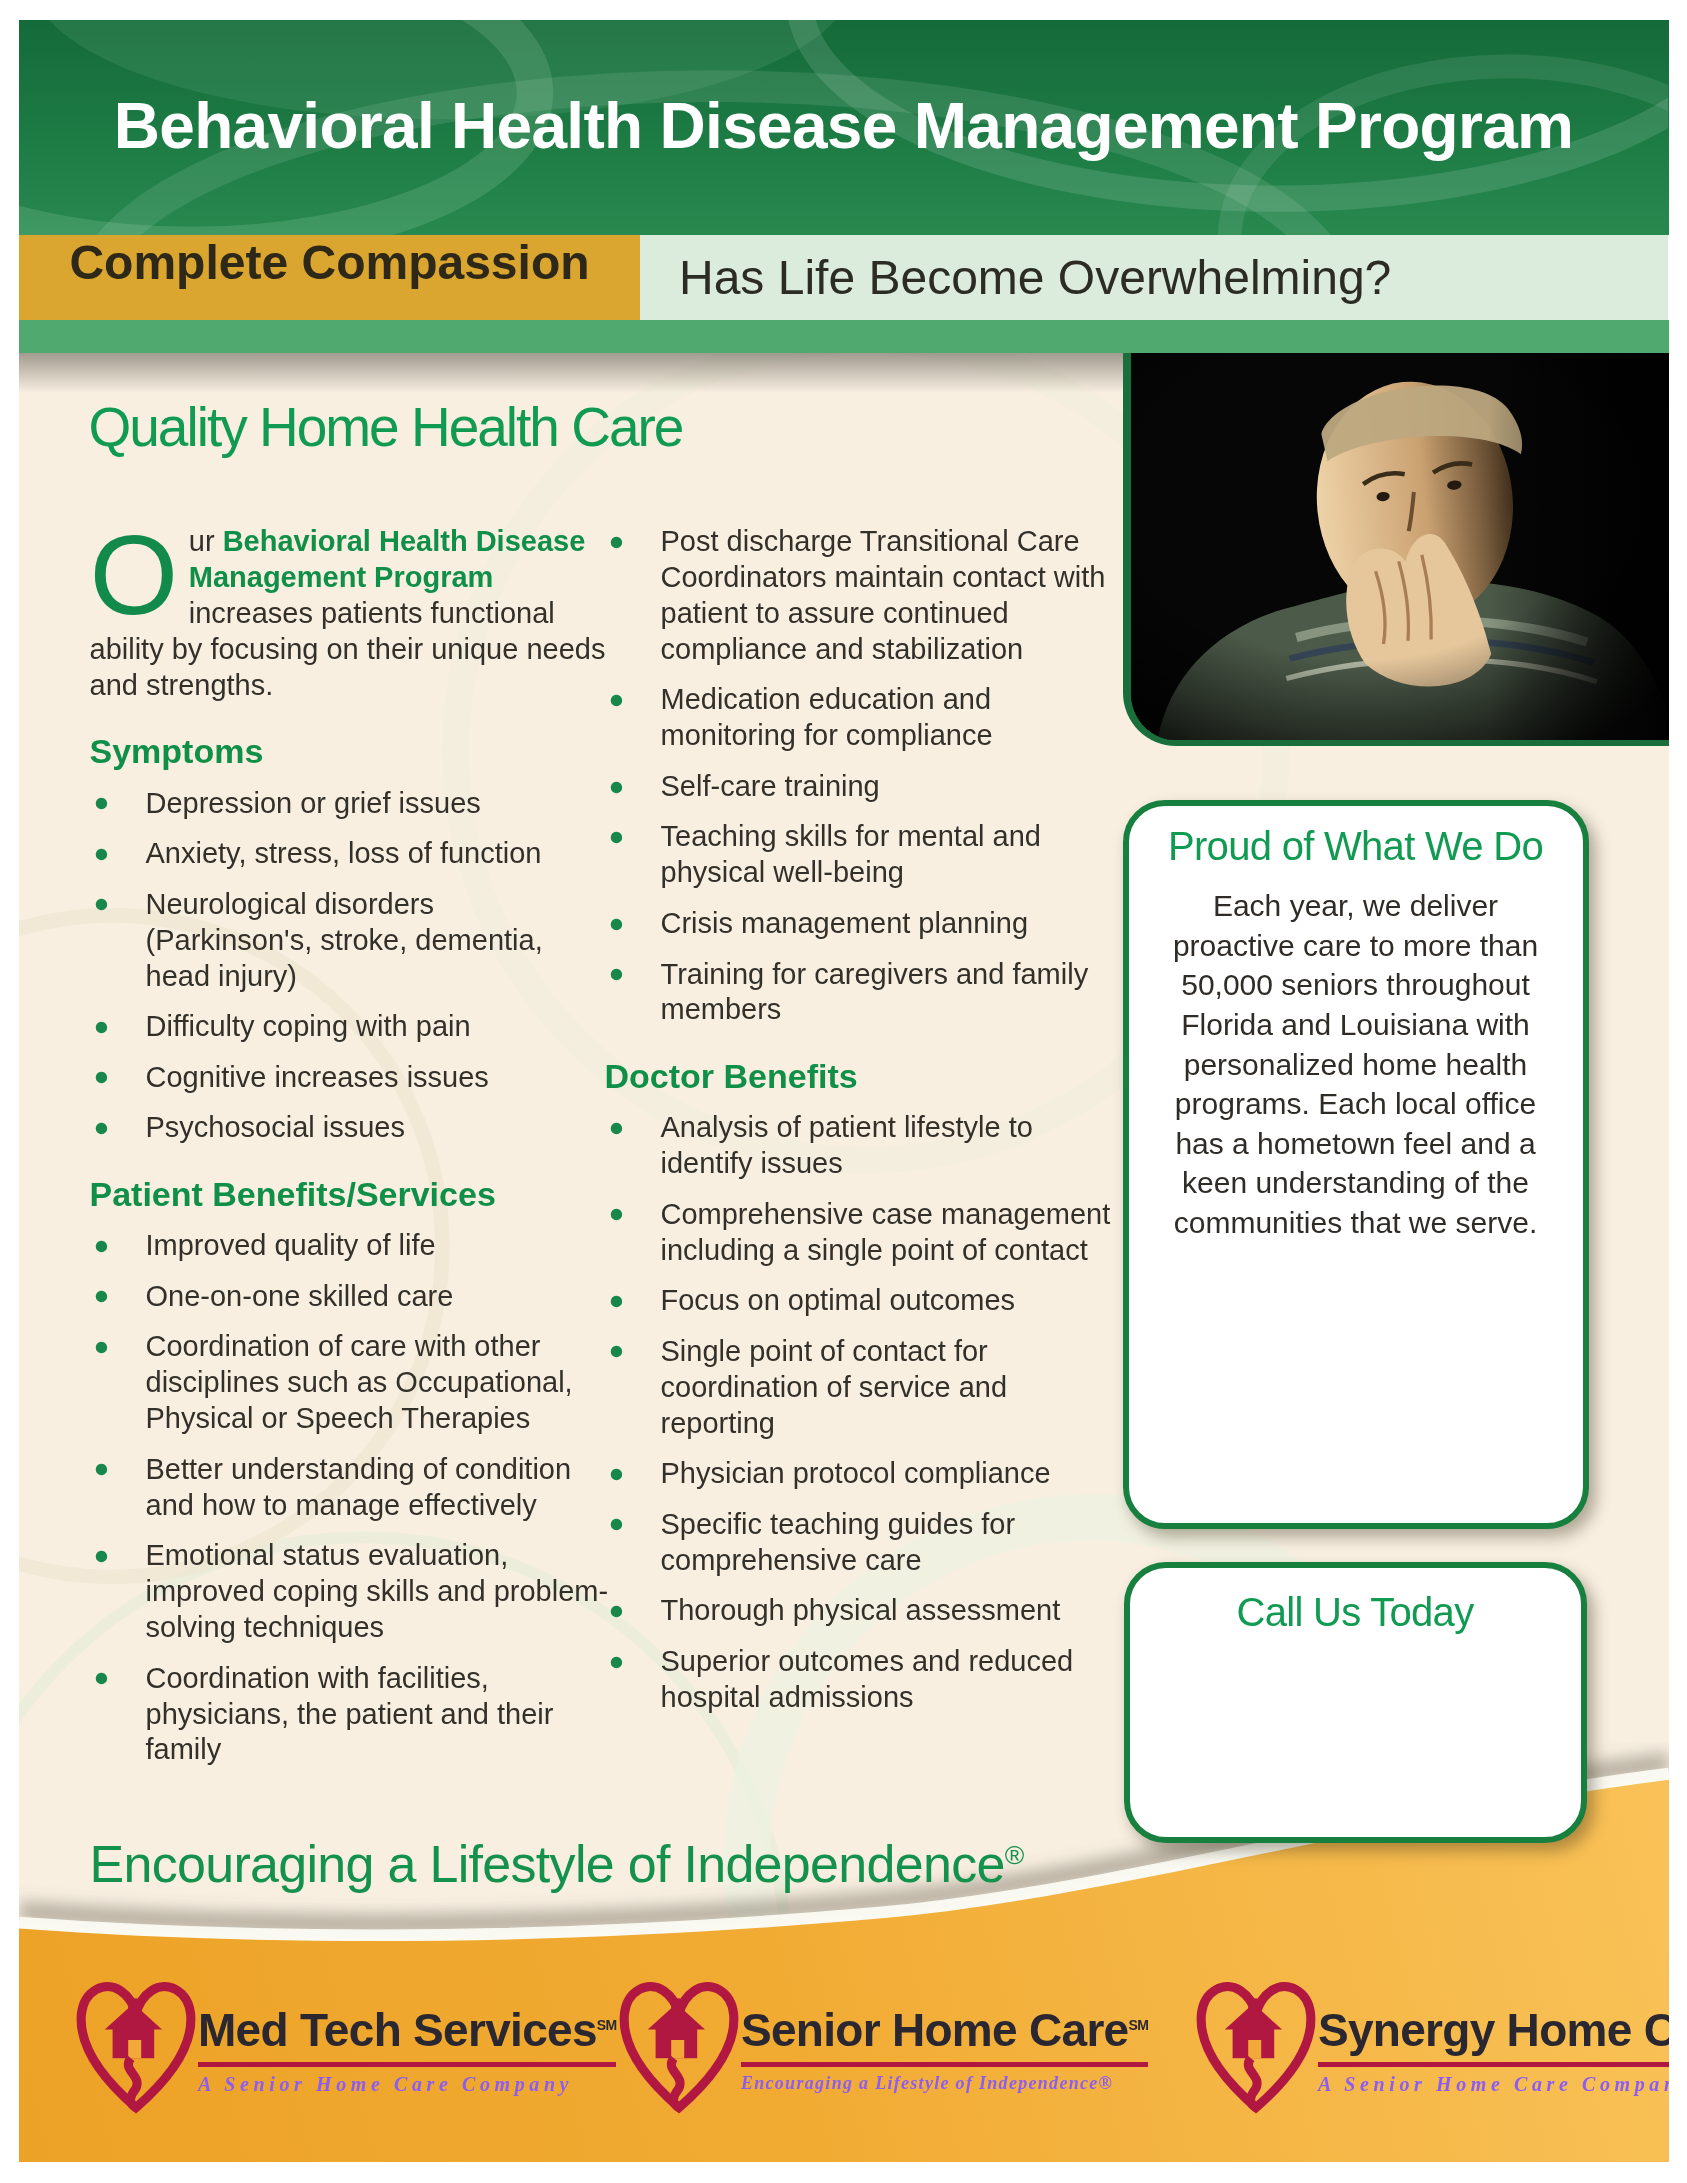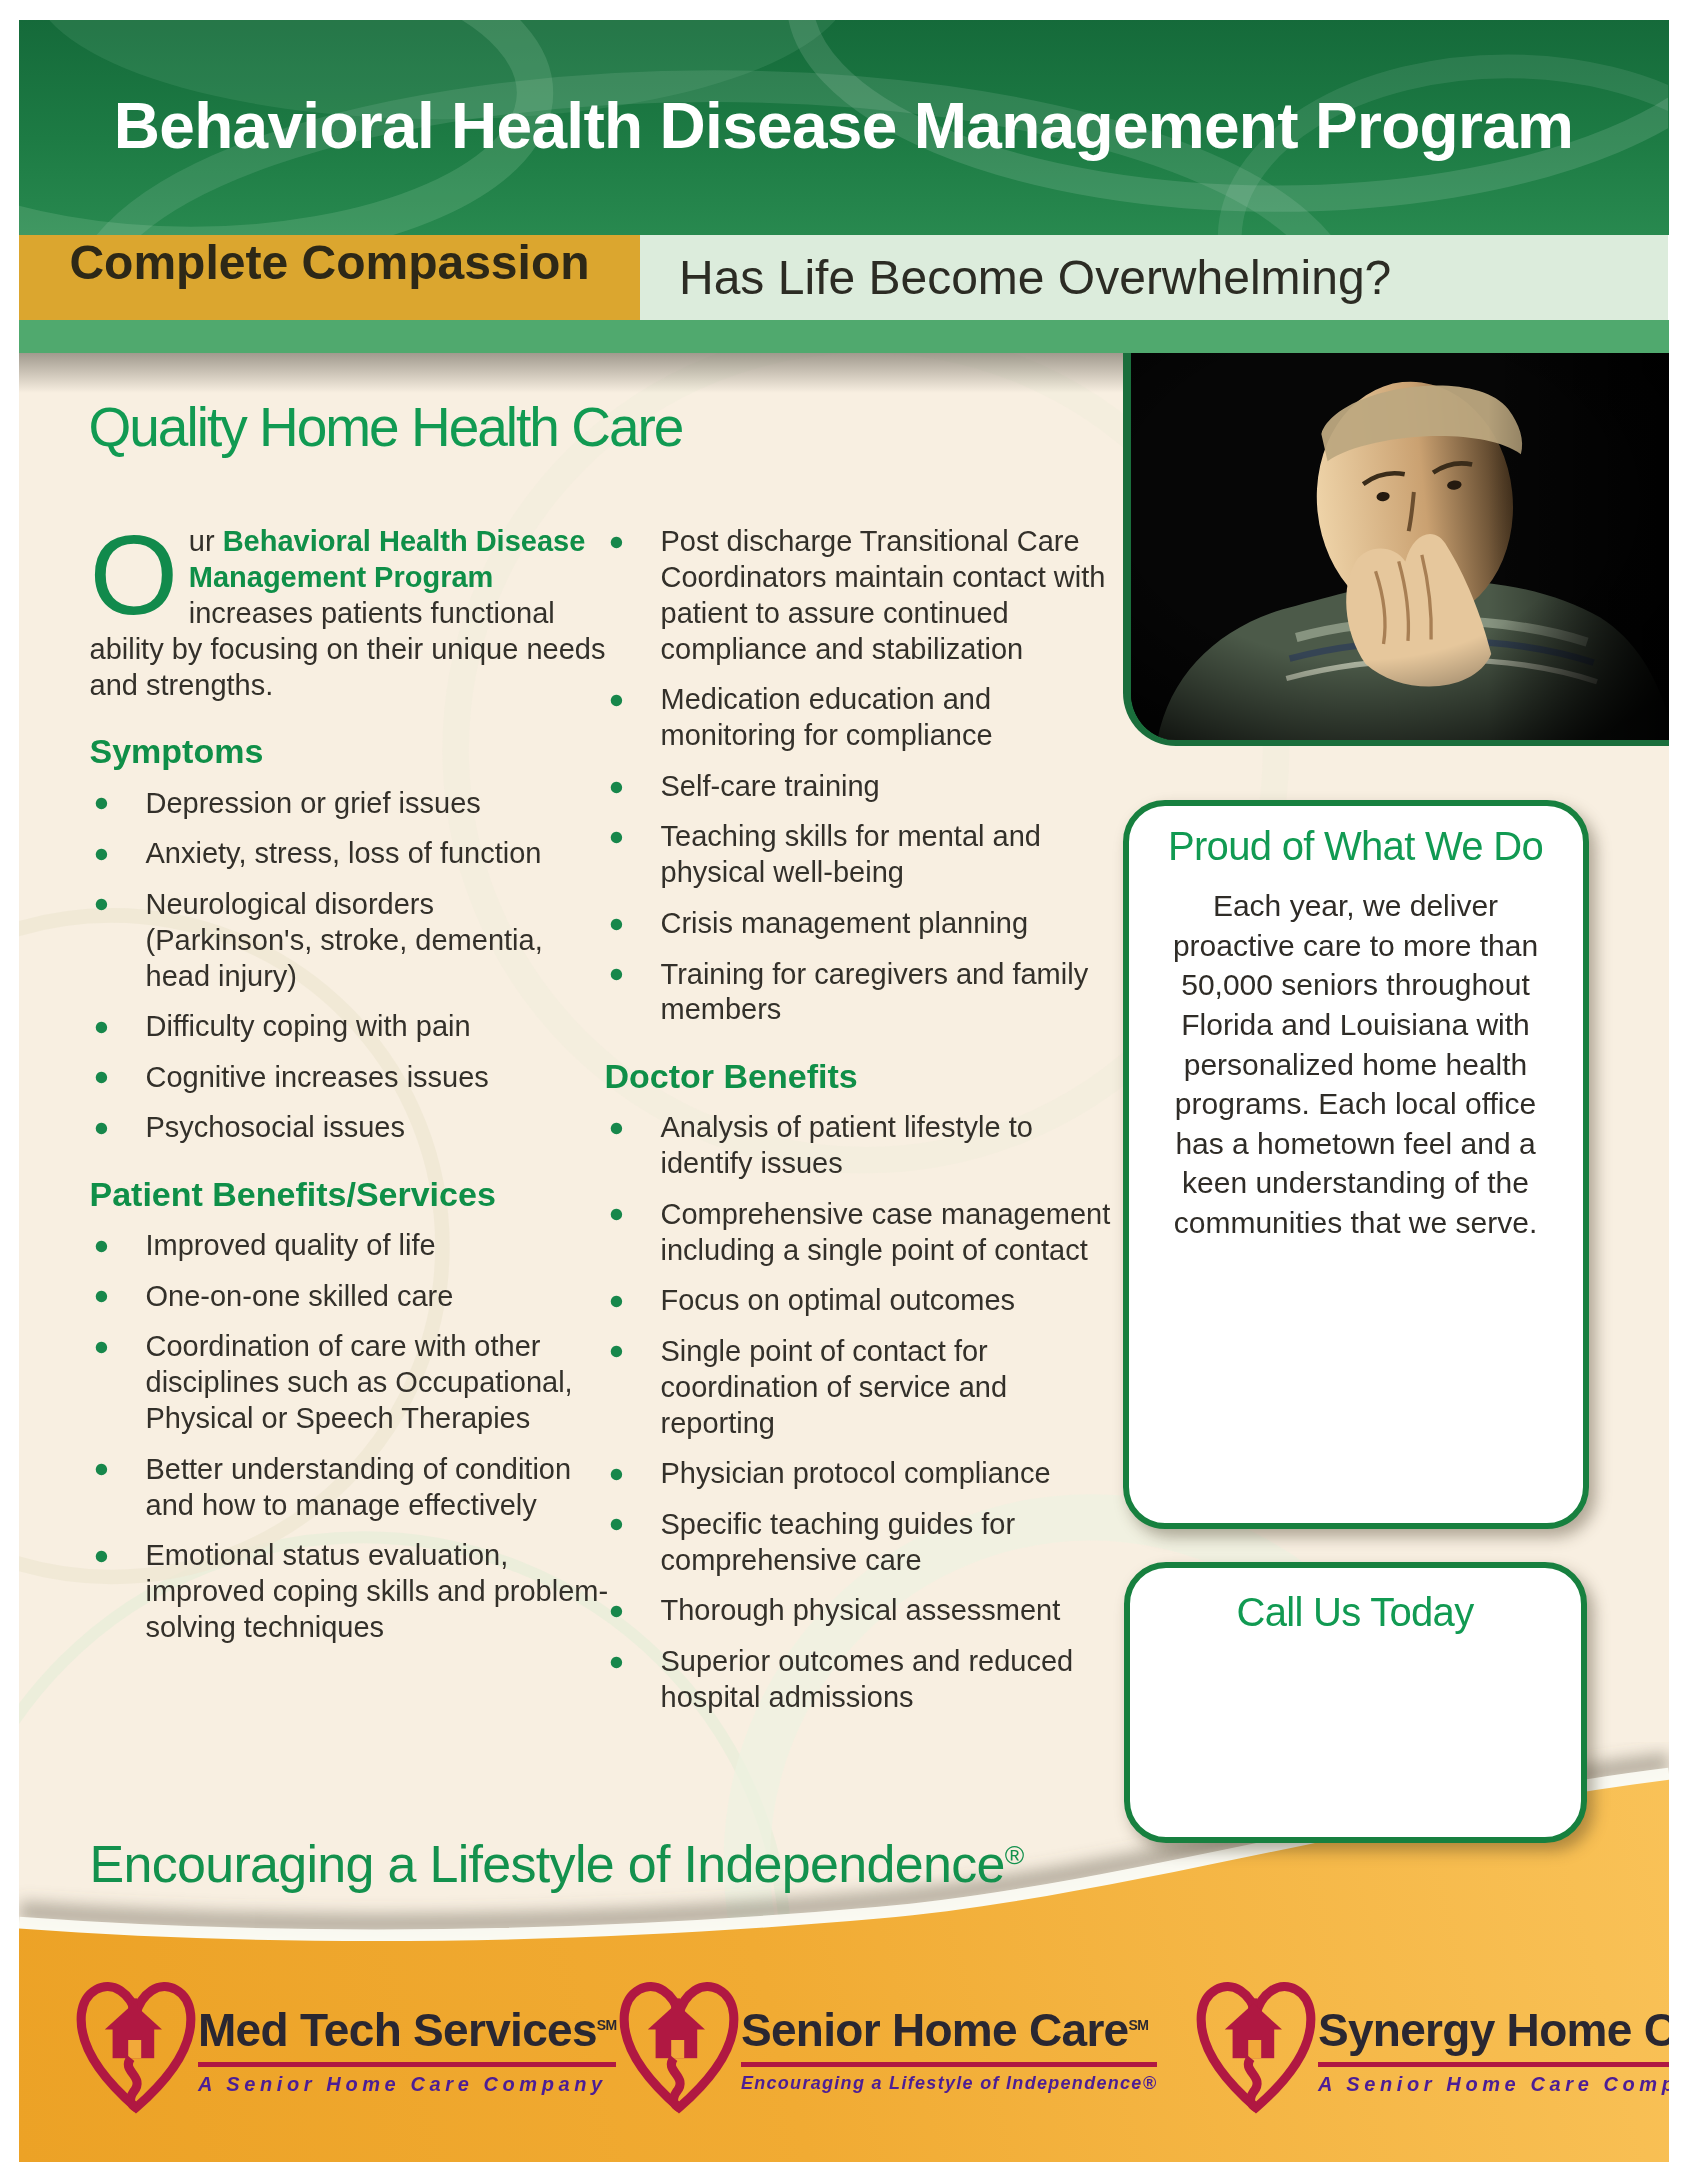--- a/index.html
+++ b/index.html
@@ -100,21 +100,21 @@
   #logo-synergy{left:1172px;}
   .heart{width:130px;height:156px;flex:none;}
   .logo-text{margin-left:-2.6px;padding-top:41px;}
   .logo-name{
     font-size:46px;font-weight:600;color:#2a2731;letter-spacing:-0.7px;white-space:nowrap;
   }
   .logo-name sup{font-size:14px;font-weight:700;}
   .logo-rule{height:4.6px;background:#b01842;margin:5.3px 0 6.6px 0;}
   .logo-tagline{
     font-size:20px;font-weight:700;font-style:italic;letter-spacing:4.6px;
-    color:#4c1d95;white-space:nowrap;
+    color:#8b5cf6;white-space:nowrap;font-family:Liberation Serif, serif;
   }
   .logo-tagline.alt{font-size:18px;letter-spacing:1.3px;}
 </style>
 </head>
 <body>
 
 <div id="header">
   <svg class="deco" viewBox="0 0 2494 325" preserveAspectRatio="none">
     <ellipse cx="1050" cy="430" rx="950" ry="330" fill="none" stroke="rgba(255,255,255,0.10)" stroke-width="48"></ellipse>
     <ellipse cx="1900" cy="-30" rx="720" ry="300" fill="none" stroke="rgba(255,255,255,0.12)" stroke-width="40"></ellipse>
@@ -159,20 +159,21 @@
       <li>Psychosocial issues</li>
     </ul>
 
     <h2 class="subhead">Patient Benefits/Services</h2>
     <ul class="blist">
       <li>Improved quality of life</li>
       <li>One-on-one skilled care</li>
       <li>Coordination of care with other disciplines such as Occupational, Physical or Speech Therapies</li>
       <li>Better understanding of condition and how to manage effectively</li>
       <li>Emotional status evaluation, improved coping skills and problem-solving techniques</li>
+      <li>Coordination with facilities, physicians, the patient and their family</li>
     </ul>
   </div>
 
   <div class="col" id="col-mid">
     <ul class="blist">
       <li>Post discharge Transitional Care Coordinators maintain contact with patient to assure continued compliance and stabilization</li>
       <li>Medication education and monitoring for compliance</li>
       <li>Self-care training</li>
       <li>Teaching skills for mental and physical well-being</li>
       <li>Crisis management planning</li>

